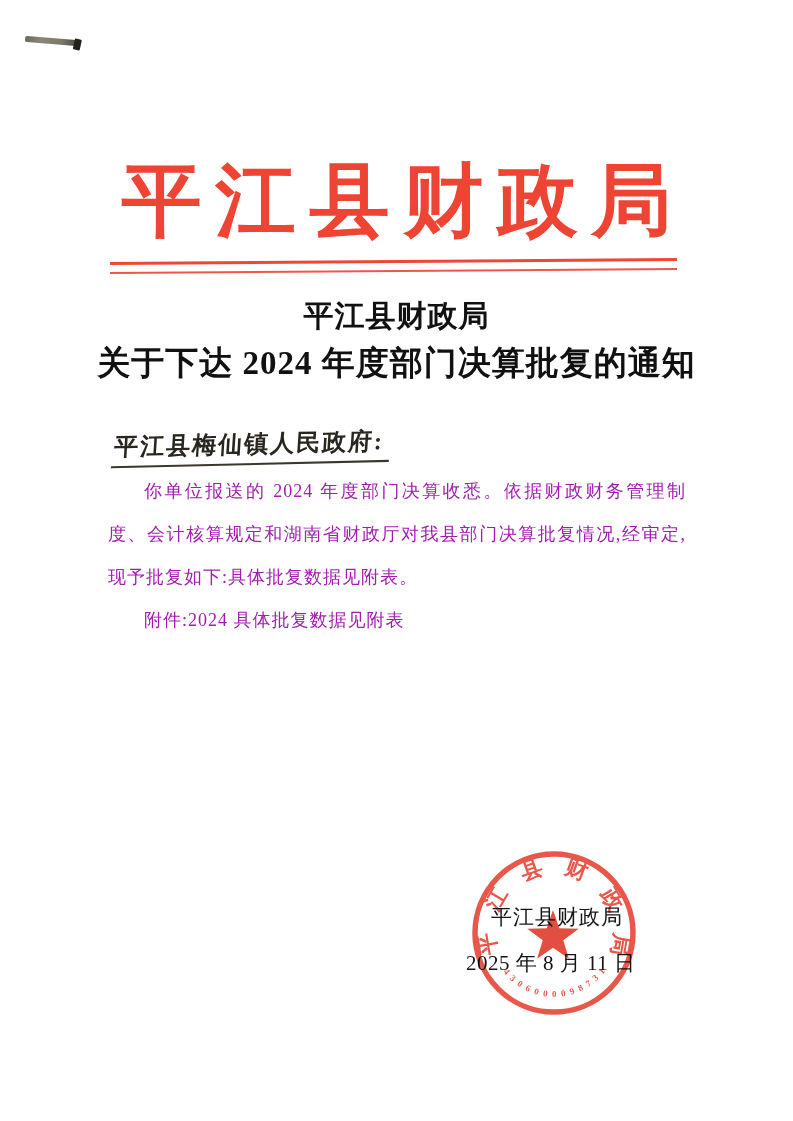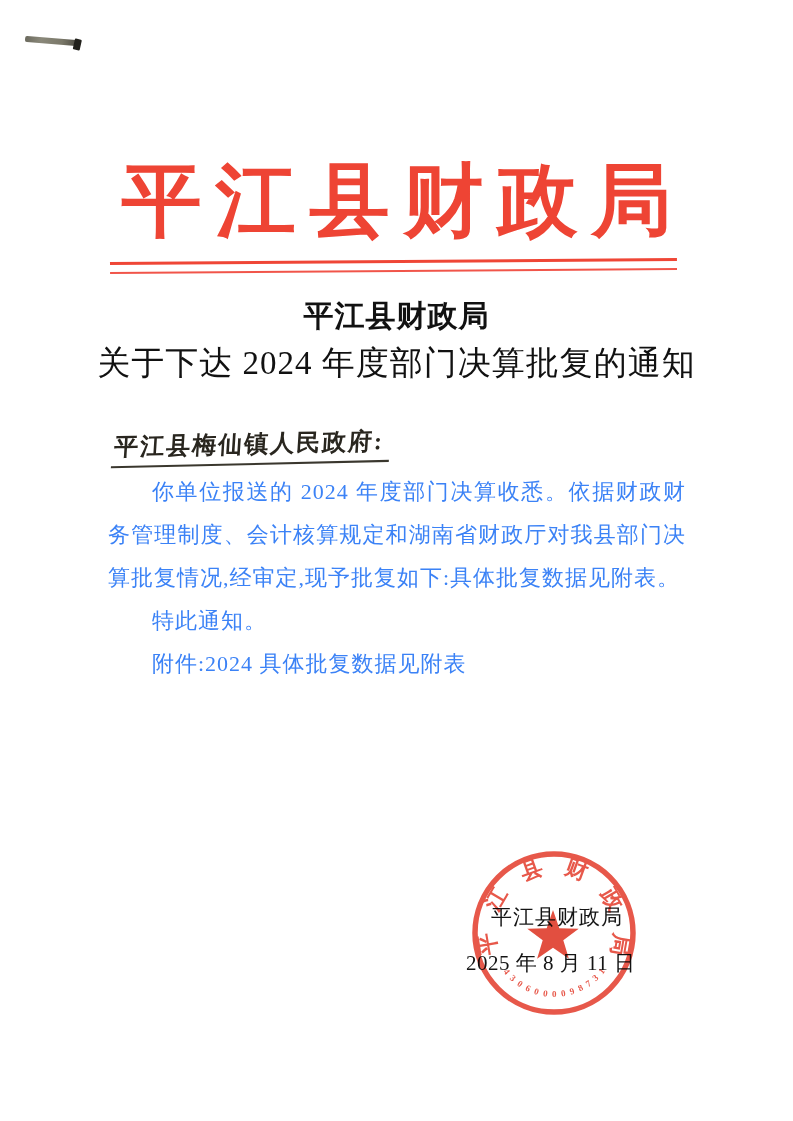--- a/index.html
+++ b/index.html
@@ -41,35 +41,35 @@
   }
   .rule-thick { height: 3px; background: #ef4636; }
   .rule-thin  { height: 2px; background: #f1554a; margin-top: 7px; }
 
   
   .doc-title {
     position: absolute; left: 0; right: 0; top: 294px;
     text-align: center; color: #111111;
   }
   .doc-title .t1 { font-size: 30px; font-weight: bold; line-height: 44px; letter-spacing: 1px; }
-  .doc-title .t2 { font-size: 33px; font-weight: normal; line-height: 50px; letter-spacing: 1px; white-space: nowrap; }
+  .doc-title .t2 { font-size: 33px; font-weight: bold; line-height: 50px; letter-spacing: 1px; white-space: nowrap; }
 
   
   .recipient {
     position: absolute; left: 112px; top: 428px;
     font-size: 24px; font-weight: 600; color: #29261f;
     letter-spacing: 2px; white-space: nowrap;
     transform: rotate(-1.3deg) skewX(-5deg);
     border-bottom: 2px solid #3a372e; padding: 0 6px 3px 2px;
   }
 
   
   .body-text {
     position: absolute; left: 108px; top: 470px; width: 578px;
-    font-size: 22px; line-height: 43px; color: #3b82f6;
+    font-size: 18px; line-height: 43px; color: #a21caf;
     letter-spacing: 1px; text-align: justify;
   }
   .body-text p { text-indent: 2em; margin: 0; }
 
   
   .sign-org {
     position: absolute; left: 491px; top: 903px;
     font-size: 21px; color: #141414; letter-spacing: 1px; white-space: nowrap;
     z-index: 2;
   }
@@ -102,21 +102,20 @@
 
   <div class="doc-title">
     <div class="t1">平江县财政局</div>
     <div class="t2">关于下达 2024 年度部门决算批复的通知</div>
   </div>
 
   <div class="recipient">平江县梅仙镇人民政府:</div>
 
   <div class="body-text">
     <p>你单位报送的 2024 年度部门决算收悉。依据财政财务管理制度、会计核算规定和湖南省财政厅对我县部门决算批复情况,经审定,现予批复如下:具体批复数据见附表。</p>
-    <p>特此通知。</p>
     <p>附件:2024 具体批复数据见附表</p>
   </div>
 
   <div class="sign-org">平江县财政局</div>
 
   <div class="sign-date">2025 年 8 月 11 日</div>
 
   <svg class="seal" viewBox="0 0 200 200">
     <defs>
       <path id="ringArc" d="M 43.6 120.5 A 60 60 0 1 1 156.4 120.5" fill="none"></path>

